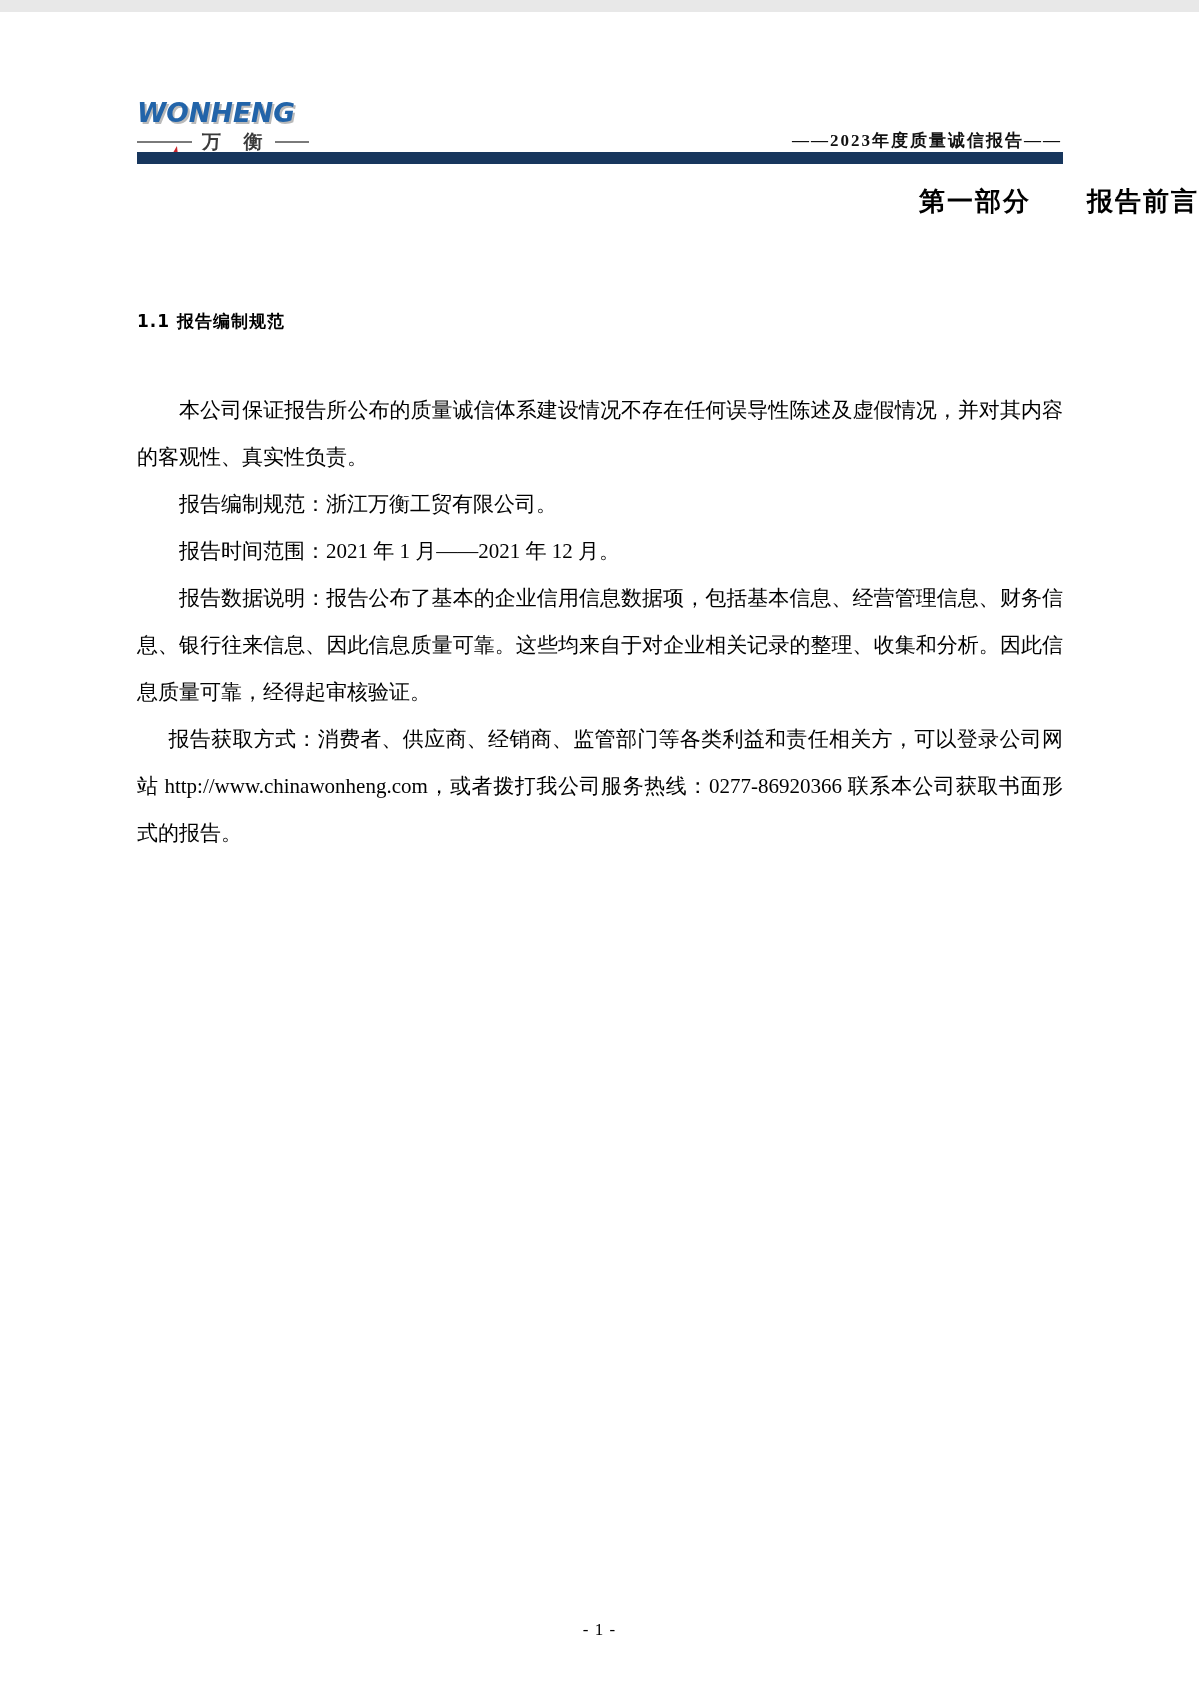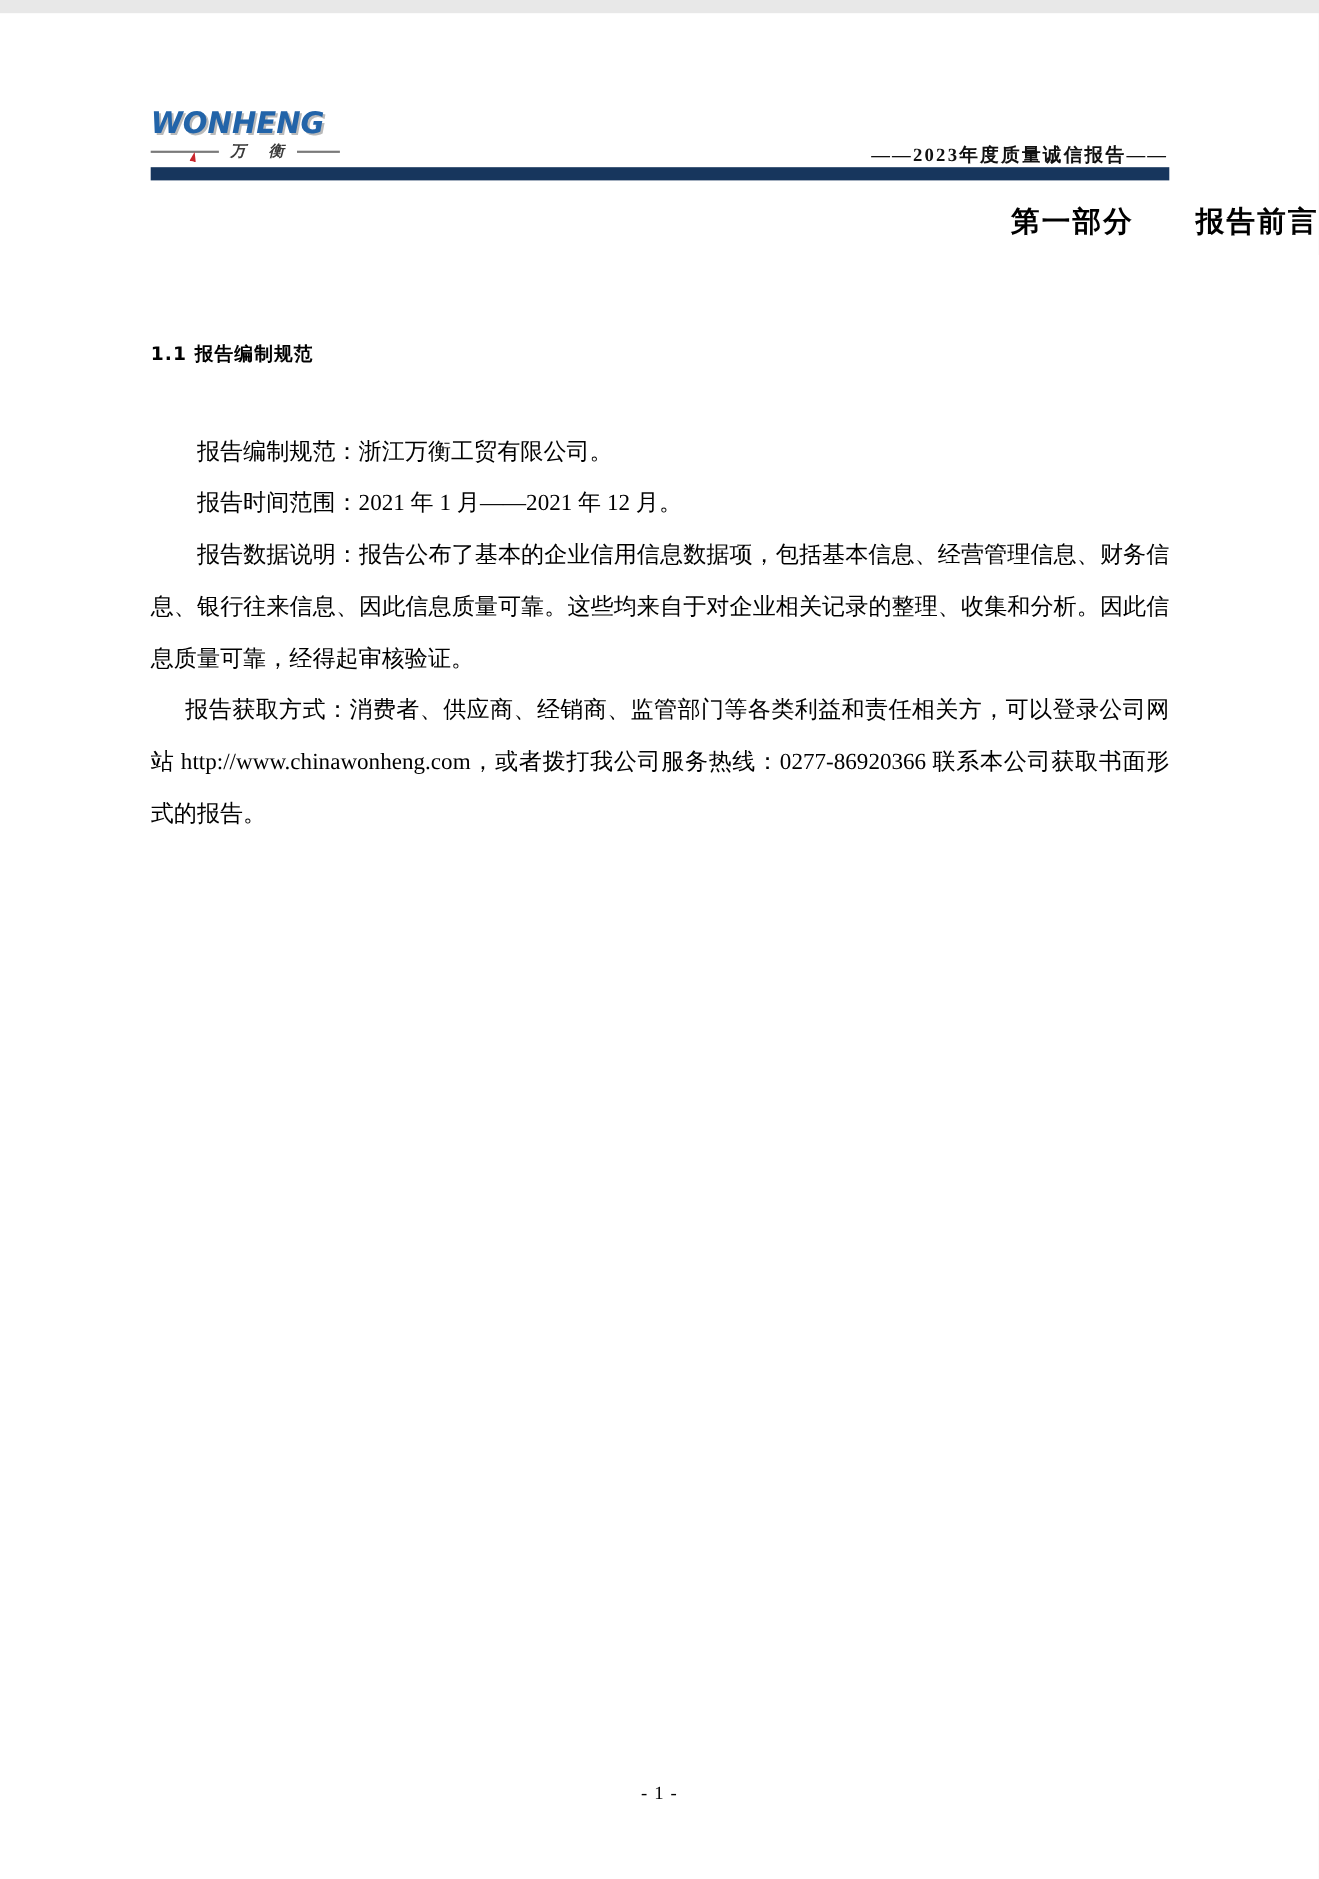--- a/index.html
+++ b/index.html
@@ -49,26 +49,25 @@
     display: flex;
     align-items: center;
     width: 100%;
   }
   .logo-line { border-top: 2px solid #7a7a7a; height: 0; }
   .logo-line.left  { flex: 1.6; }
   .logo-line.right { flex: 1; }
   .logo-hanzi {
     font-family: "DejaVu Sans", sans-serif;
     font-weight: bold;
-    font-size: 14px;
+    font-size: 19px;
     color: #3a3a3a;
     letter-spacing: 8px;
     padding: 0 4px 0 10px;
     white-space: nowrap;
-    font-style: italic;
   }
   .header-label {
     position: absolute;
     right: 137px;
     top: 117px;
     font-size: 17px;
     font-weight: bold;
     letter-spacing: 2px;
     color: #111111;
     white-space: nowrap;
@@ -145,20 +144,21 @@
 
   <div class="header-label">——2023年度质量诚信报告——</div>
 
   <div class="header-divider" style="background: rgb(23, 54, 93);"></div>
 
   <div class="doc-title">第一部分　　报告前言</div>
 
   <div class="section-heading">1.1 报告编制规范</div>
 
   <div class="body-text">
+    <p>本公司保证报告所公布的质量诚信体系建设情况不存在任何误导性陈述及虚假情况，并对其内容的客观性、真实性负责。</p>
     <p>报告编制规范：浙江万衡工贸有限公司。</p>
     <p>报告时间范围：2021 年 1 月——2021 年 12 月。</p>
     <p>报告数据说明：报告公布了基本的企业信用信息数据项，包括基本信息、经营管理信息、财务信息、银行往来信息、因此信息质量可靠。这些均来自于对企业相关记录的整理、收集和分析。因此信息质量可靠，经得起审核验证。</p>
     <p class="small-indent">报告获取方式：消费者、供应商、经销商、监管部门等各类利益和责任相关方，可以登录公司网站 http://www.chinawonheng.com，或者拨打我公司服务热线：0277-86920366 联系本公司获取书面形式的报告。</p>
   </div>
 
   <div class="page-footer">- 1 -</div>
 
 </div>
 

